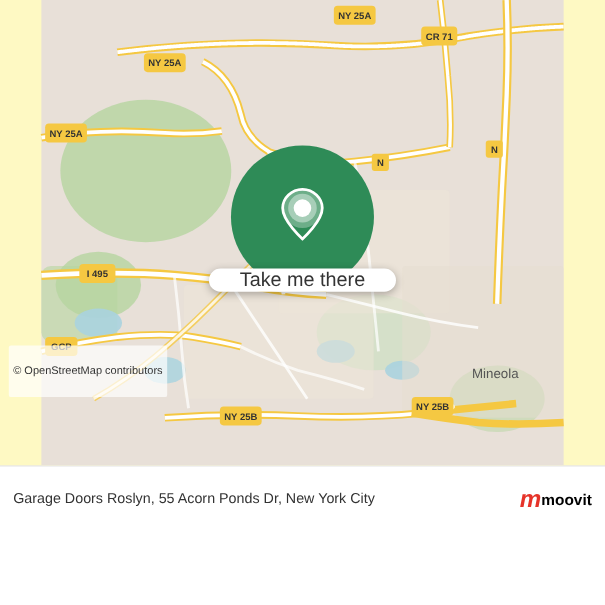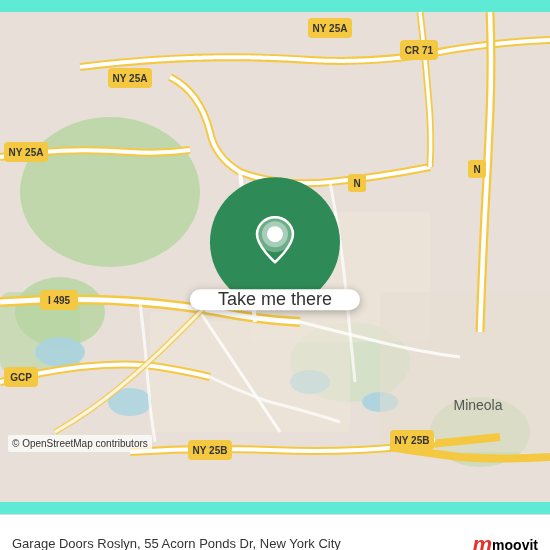--- a/index.html
+++ b/index.html
@@ -6,24 +6,24 @@
     body {
       width: 550px;
       height: 550px;
       overflow: hidden;
       font-family: Arial, sans-serif;
       position: relative;
     }
 
     #map-container {
       width: 550px;
-      height: 514px;
+      height: 423px;
       position: relative;
       overflow: hidden;
-      background-color: #5eead4;
+      background-color: #fef9c3;
     }
 
     
     #map-svg {
       width: 100%;
       height: 100%;
       position: absolute;
       top: 0; left: 0;
     }
 
@@ -116,21 +116,21 @@
     }
 
     
     #osm-credit {
       position: absolute;
       bottom: 62px;
       left: 8px;
       font-size: 10px;
       color: #333;
       background: rgba(255,255,255,0.7);
-      padding: 3px 4px;
+      padding: 18px 4px;
       border-radius: 2px;
       z-index: 5;
     }
   </style>
 </head>
 <body>
 
 <div id="map-container">
   <svg id="map-svg" viewBox="0 0 550 490" xmlns="http://www.w3.org/2000/svg">
 

